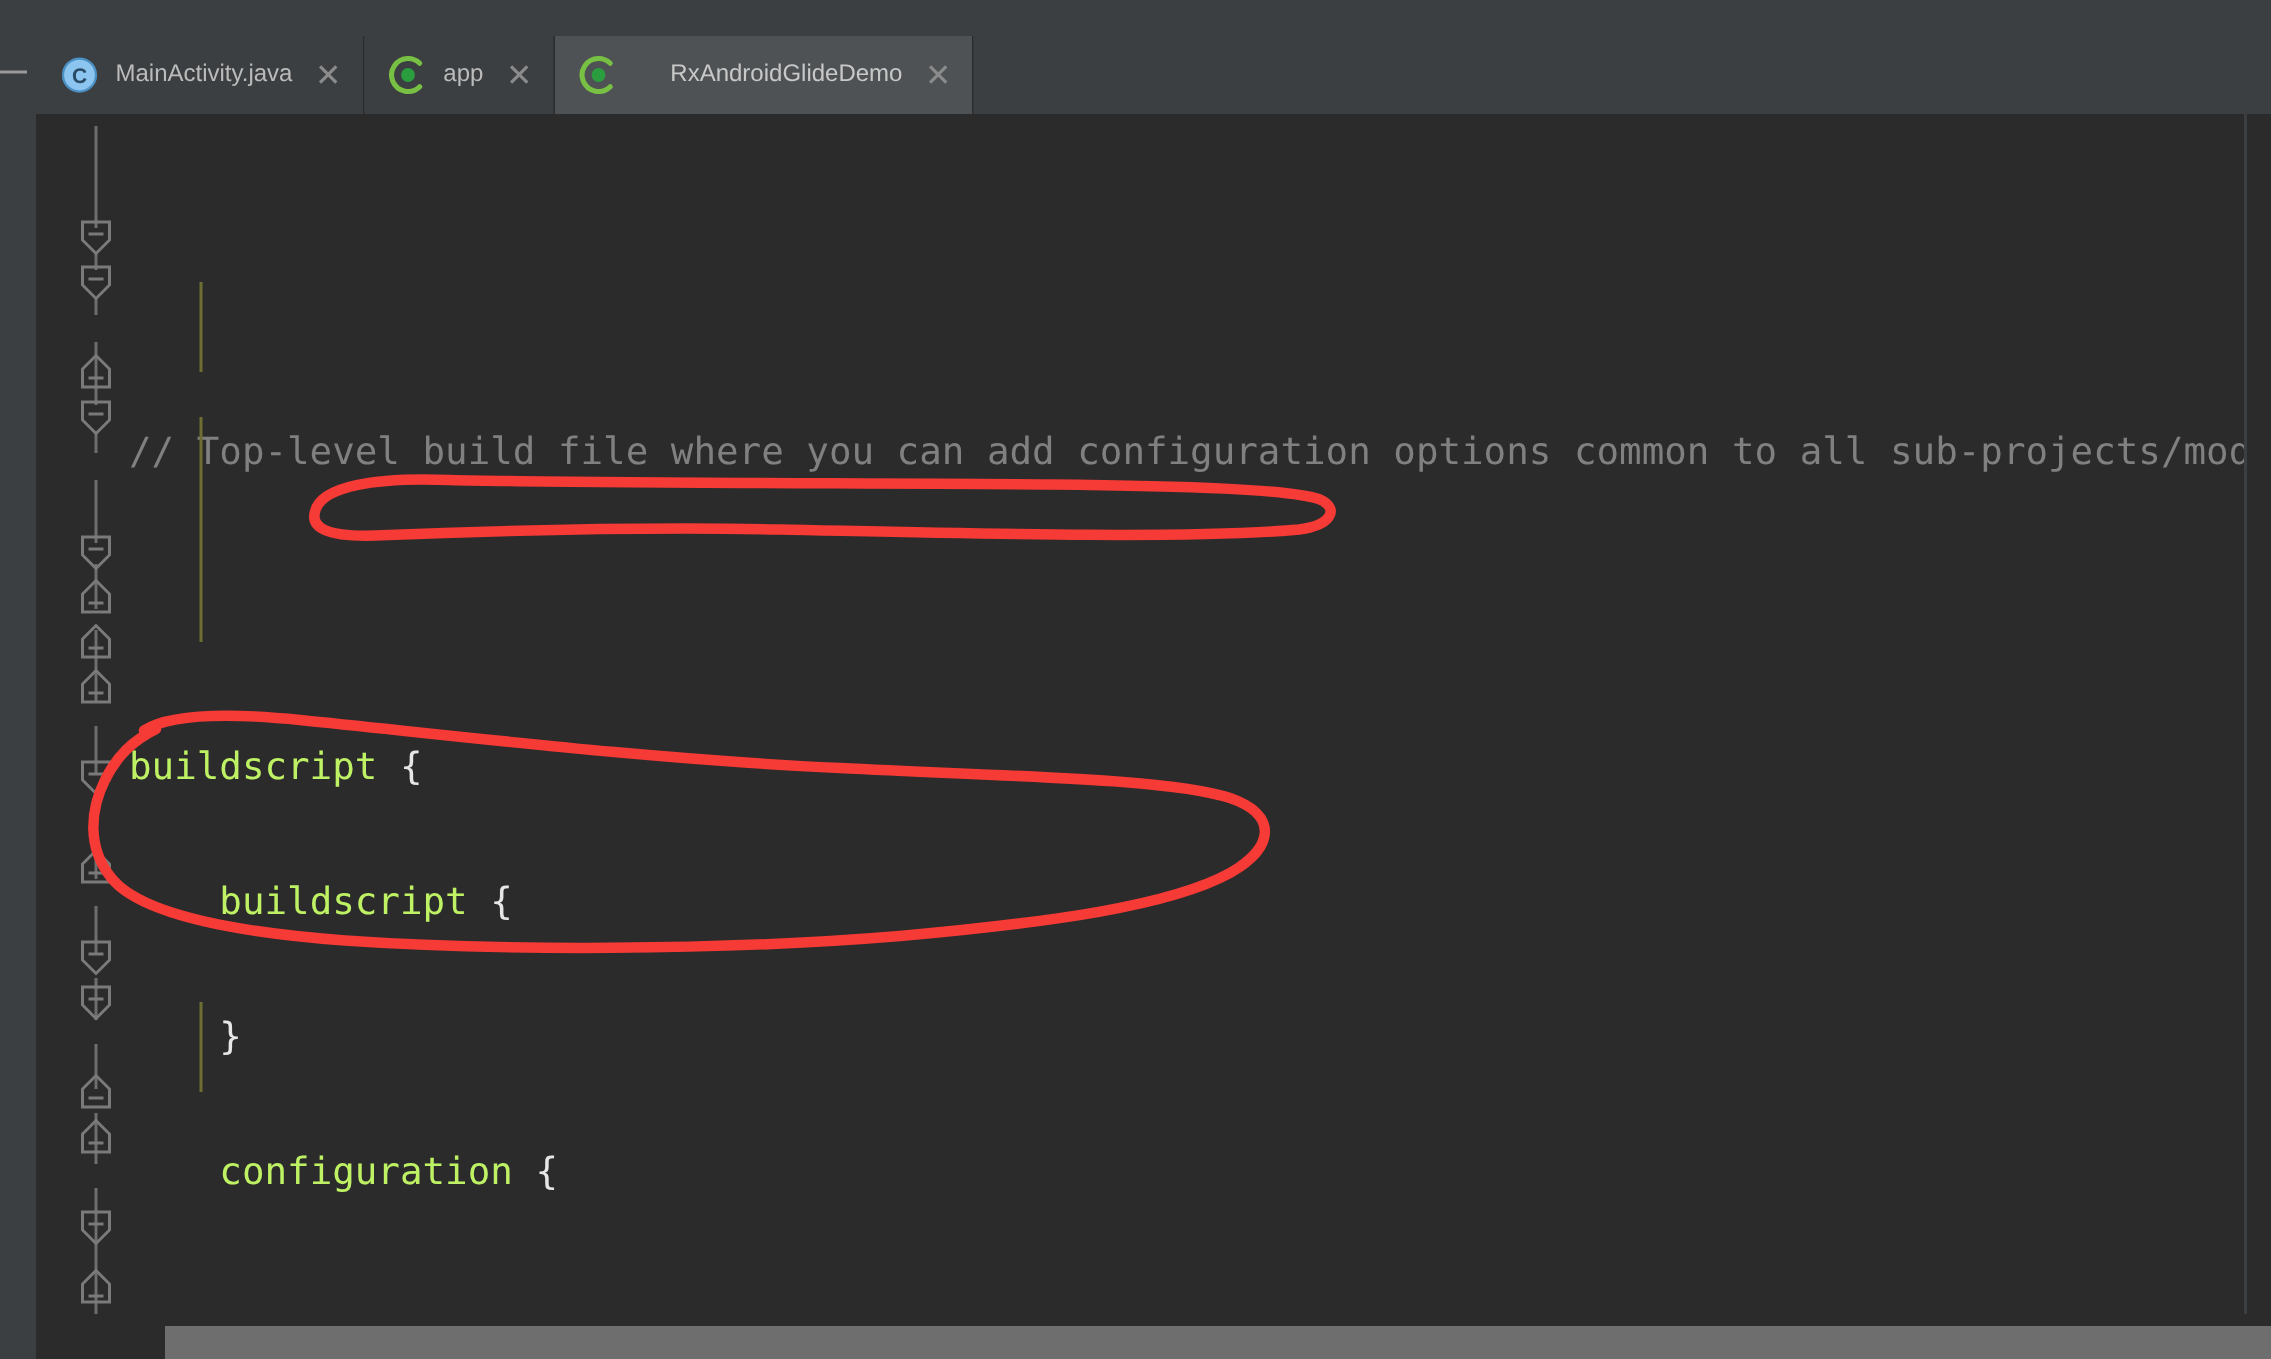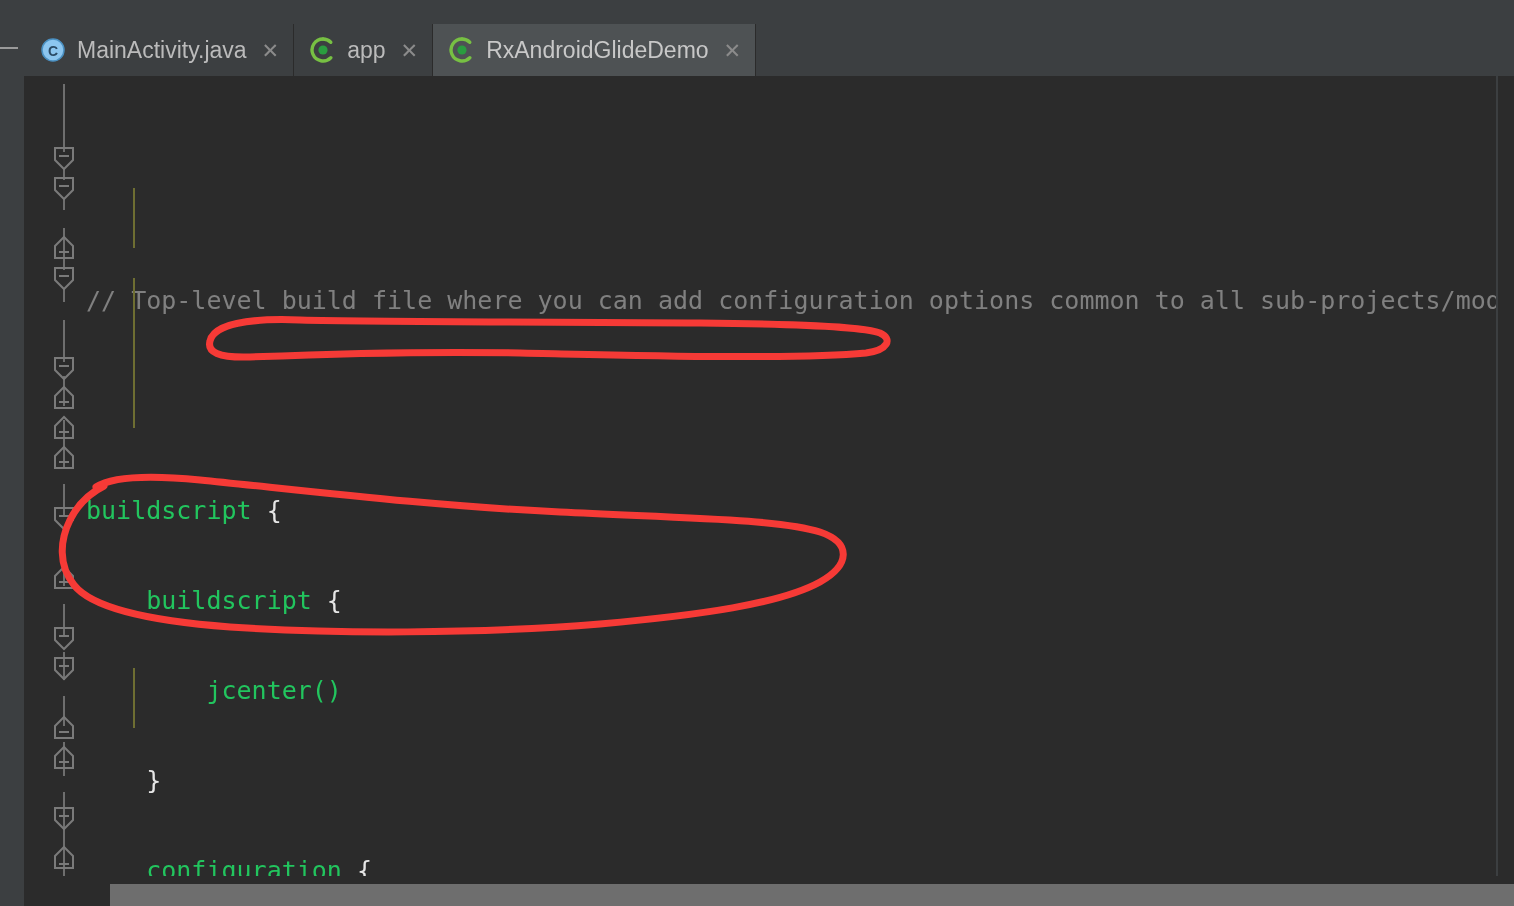--- a/index.html
+++ b/index.html
@@ -80,25 +80,25 @@
     background: #3c3f41;
     border-right: 1px solid #2b2b2b;
     cursor: default;
     gap: 11px;
   }
   .tab.active {
     background: #4e5254;
   }
   .tab-label {
     font-family: "Liberation Sans", sans-serif;
-    font-size: 23px;
+    font-size: 16px;
     color: #bbbbbb;
     white-space: nowrap;
   }
-  .tab.active .tab-label { color: #c8c8c8; }
+  .tab.active .tab-label { color: #c8c8c8; margin-left: 24px; }
   .tab-close {
     font-family: "Liberation Sans", sans-serif;
     font-size: 21px;
     color: #8b8b8b;
     line-height: 1;
     margin-left: 4px;
   }
   .tab-icon { width: 26px; height: 26px; flex: none; display:block; }
 
   
@@ -127,21 +127,21 @@
     line-height: 30px;
     color: #a9b7c6;
     white-space: pre;
   }
   .code .ln {
     height: 30px;
     white-space: pre;
     position: relative;
   }
   .cmt     { color: #808080; }
-  .kw      { color: #22c55e; }
+  .kw      { color: #bef264; }
   .brace   { color: #e6e6e6; }
 
   
   .indent-guide {
     position: absolute;
     width: 2px;
     background: #6e6e32;
     z-index: 1;
   }
 
@@ -345,21 +345,20 @@
       
       <div class="indent-guide" style="left:47px; top:112px; height:60px;"></div>
       <div class="indent-guide" style="left:47px; top:202px; height:150px;"></div>
       <div class="indent-guide" style="left:47px; top:592px; height:60px;"></div>
 
       <div class="ln" style="height:22px"><span class="cmt">// Top-level build file where you can add configuration options common to all sub-projects/modules.</span></div>
       <div class="ln" style="height:38px">&nbsp;</div>
 
       <div class="ln"><span class="kw">buildscript</span><span class="brace"> {</span></div>
       <div class="ln">    <span class="kw">buildscript</span><span class="brace"> {</span></div>
-      <div class="ln">        <span class="kw">jcenter()</span></div>
       <div class="ln">    <span class="brace">}</span></div>
       <div class="ln">    <span class="kw">configuration</span><span class="brace"> {</span></div>
       
       
       
       
       
       
       
 

